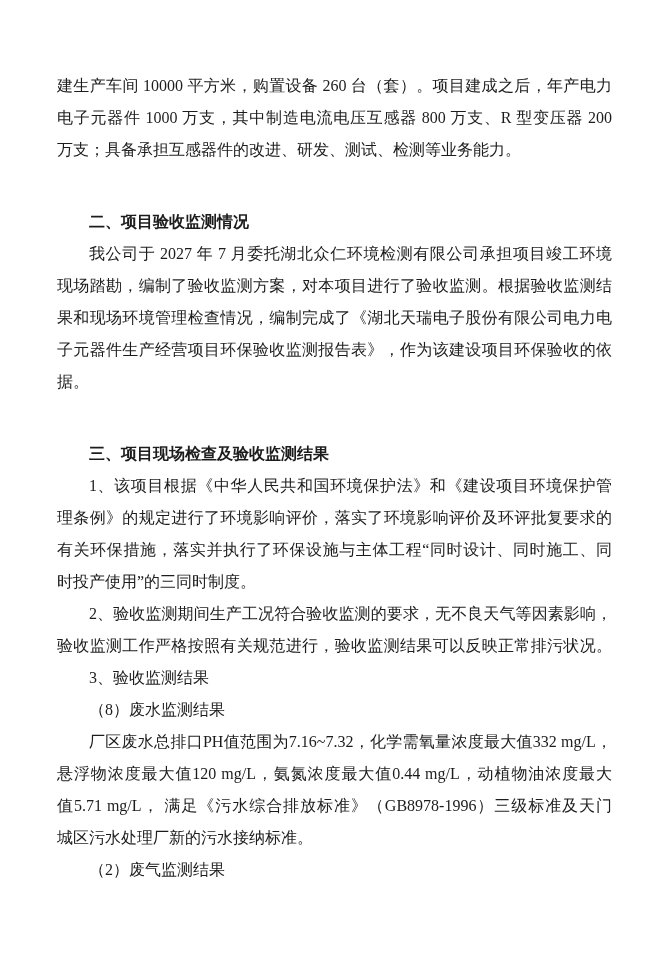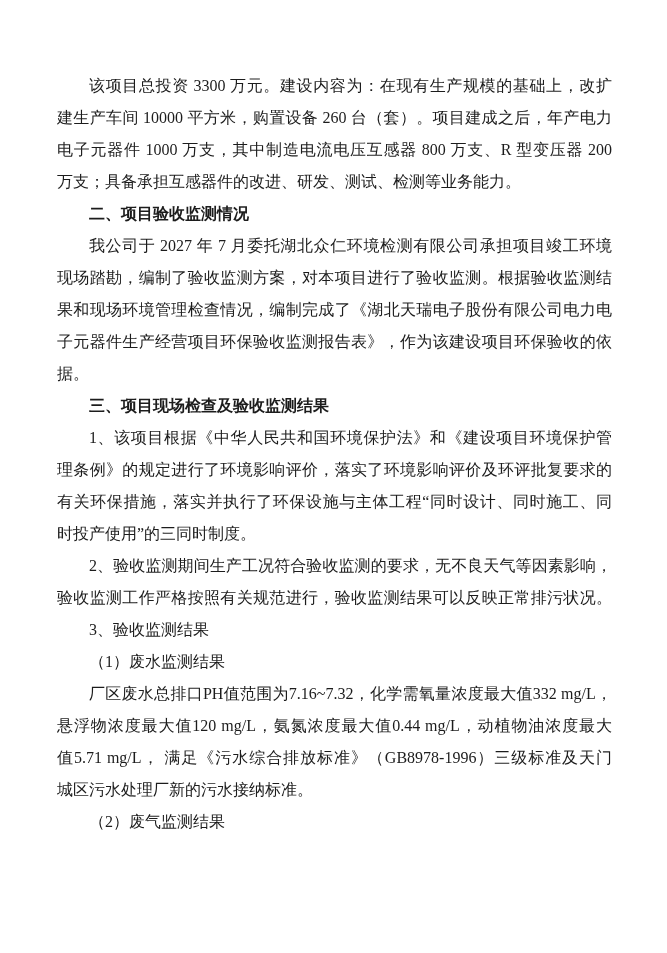--- a/index.html
+++ b/index.html
@@ -41,30 +41,30 @@
     white-space: normal;
     text-align: justify;
     text-align-last: justify;
     word-break: break-all;
   }
   .indent {
     text-indent: 32px;
   }
   .bold {
     font-weight: bold;
+    margin-top: 40px;
   }
 </style>
 </head>
 <body>
 
 <div class="page">
   <div class="content">
 
     <div>
-      <div class="ln just indent">该项目总投资 3300 万元。建设内容为：在现有生产规模的基础上，改扩</div>
       <div class="ln just">建生产车间 10000 平方米，购置设备 260 台（套）。项目建成之后，年产电力</div>
       <div class="ln just">电子元器件 1000 万支，其中制造电流电压互感器 800 万支、R 型变压器 200</div>
       <div class="ln">万支；具备承担互感器件的改进、研发、测试、检测等业务能力。</div>
     </div>
 
     <div>
       <div class="ln bold indent">二、项目验收监测情况</div>
     </div>
 
     <div>
@@ -89,21 +89,21 @@
     <div>
       <div class="ln just indent">2、验收监测期间生产工况符合验收监测的要求，无不良天气等因素影响，</div>
       <div class="ln just">验收监测工作严格按照有关规范进行，验收监测结果可以反映正常排污状况。</div>
     </div>
 
     <div>
       <div class="ln indent">3、验收监测结果</div>
     </div>
 
     <div>
-      <div class="ln indent">（1）废水监测结果</div>
+      <div class="ln indent">（8）废水监测结果</div>
     </div>
 
     <div>
       <div class="ln just indent">厂区废水总排口PH值范围为7.16~7.32，化学需氧量浓度最大值332 mg/L，</div>
       <div class="ln just">悬浮物浓度最大值120 mg/L，氨氮浓度最大值0.44 mg/L，动植物油浓度最大</div>
       <div class="ln just">值5.71 mg/L， 满足《污水综合排放标准》（GB8978-1996）三级标准及天门</div>
       <div class="ln">城区污水处理厂新的污水接纳标准。</div>
     </div>
 
     <div>

